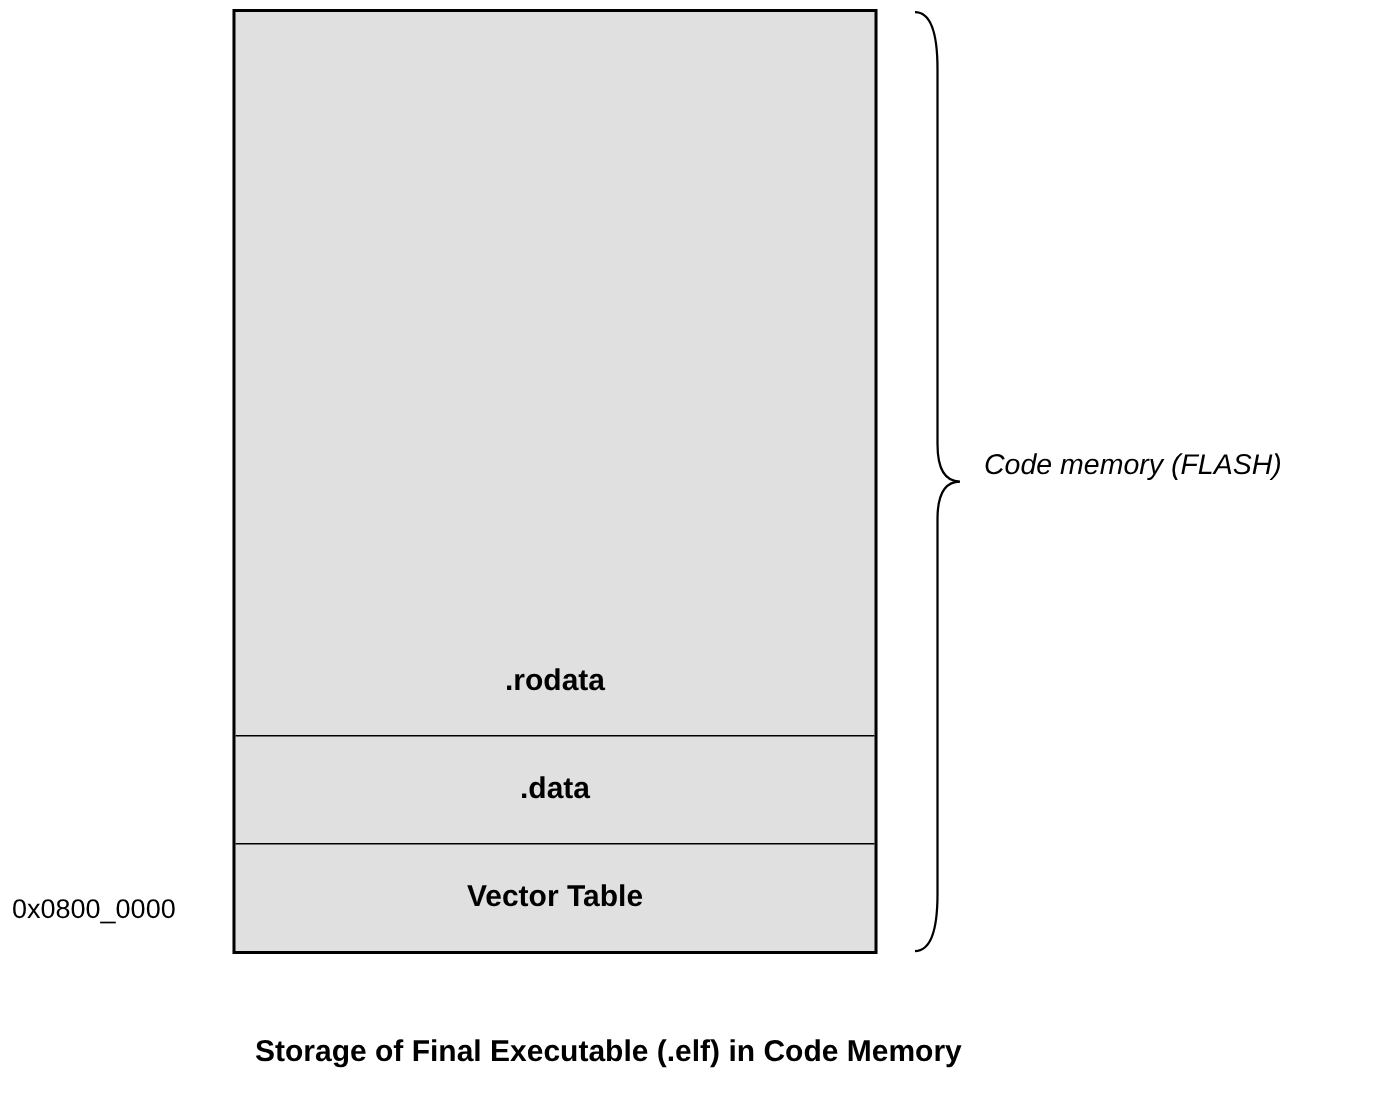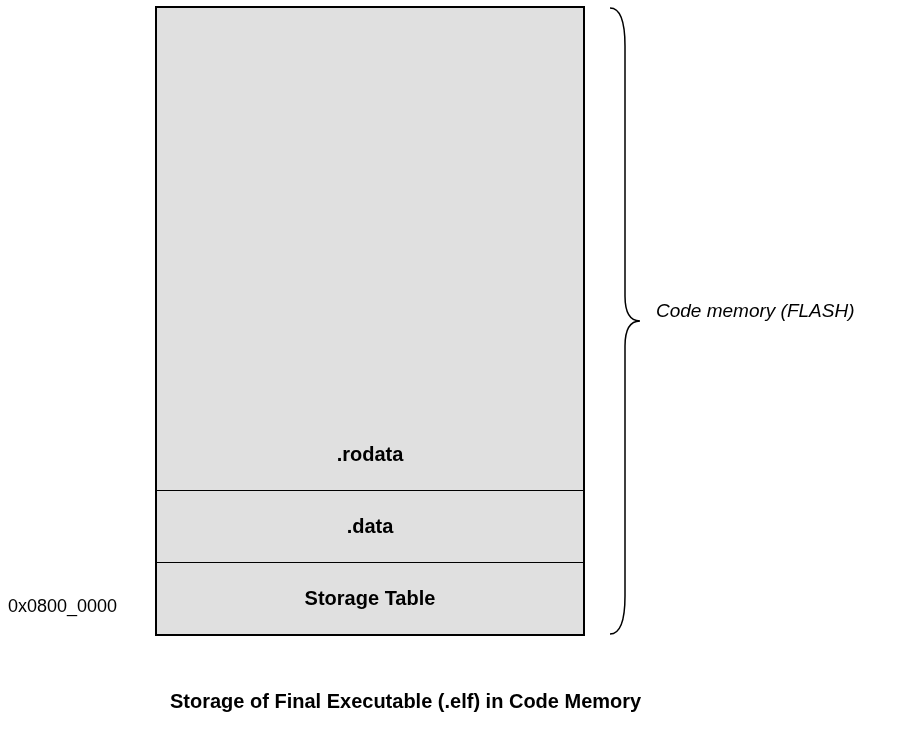--- a/index.html
+++ b/index.html
@@ -86,21 +86,21 @@
       font-size: 20px;
       font-weight: bold;
       color: #000;
     }
   </style>
 </head>
 <body>
 
 <div class="diagram-container">
   <div class="segment seg-vector">
-    <div class="seg-title">Storage Table</div>
+    <div class="seg-title">Vector Table</div>
   </div>
   <div class="segment seg-text">
     <div class="seg-title">.data</div>
   </div>
   <div class="segment seg-rodata">
     <div class="seg-title">.rodata</div>
   </div>
 </div>
 
 <div class="address-label">0x0800_0000</div>

